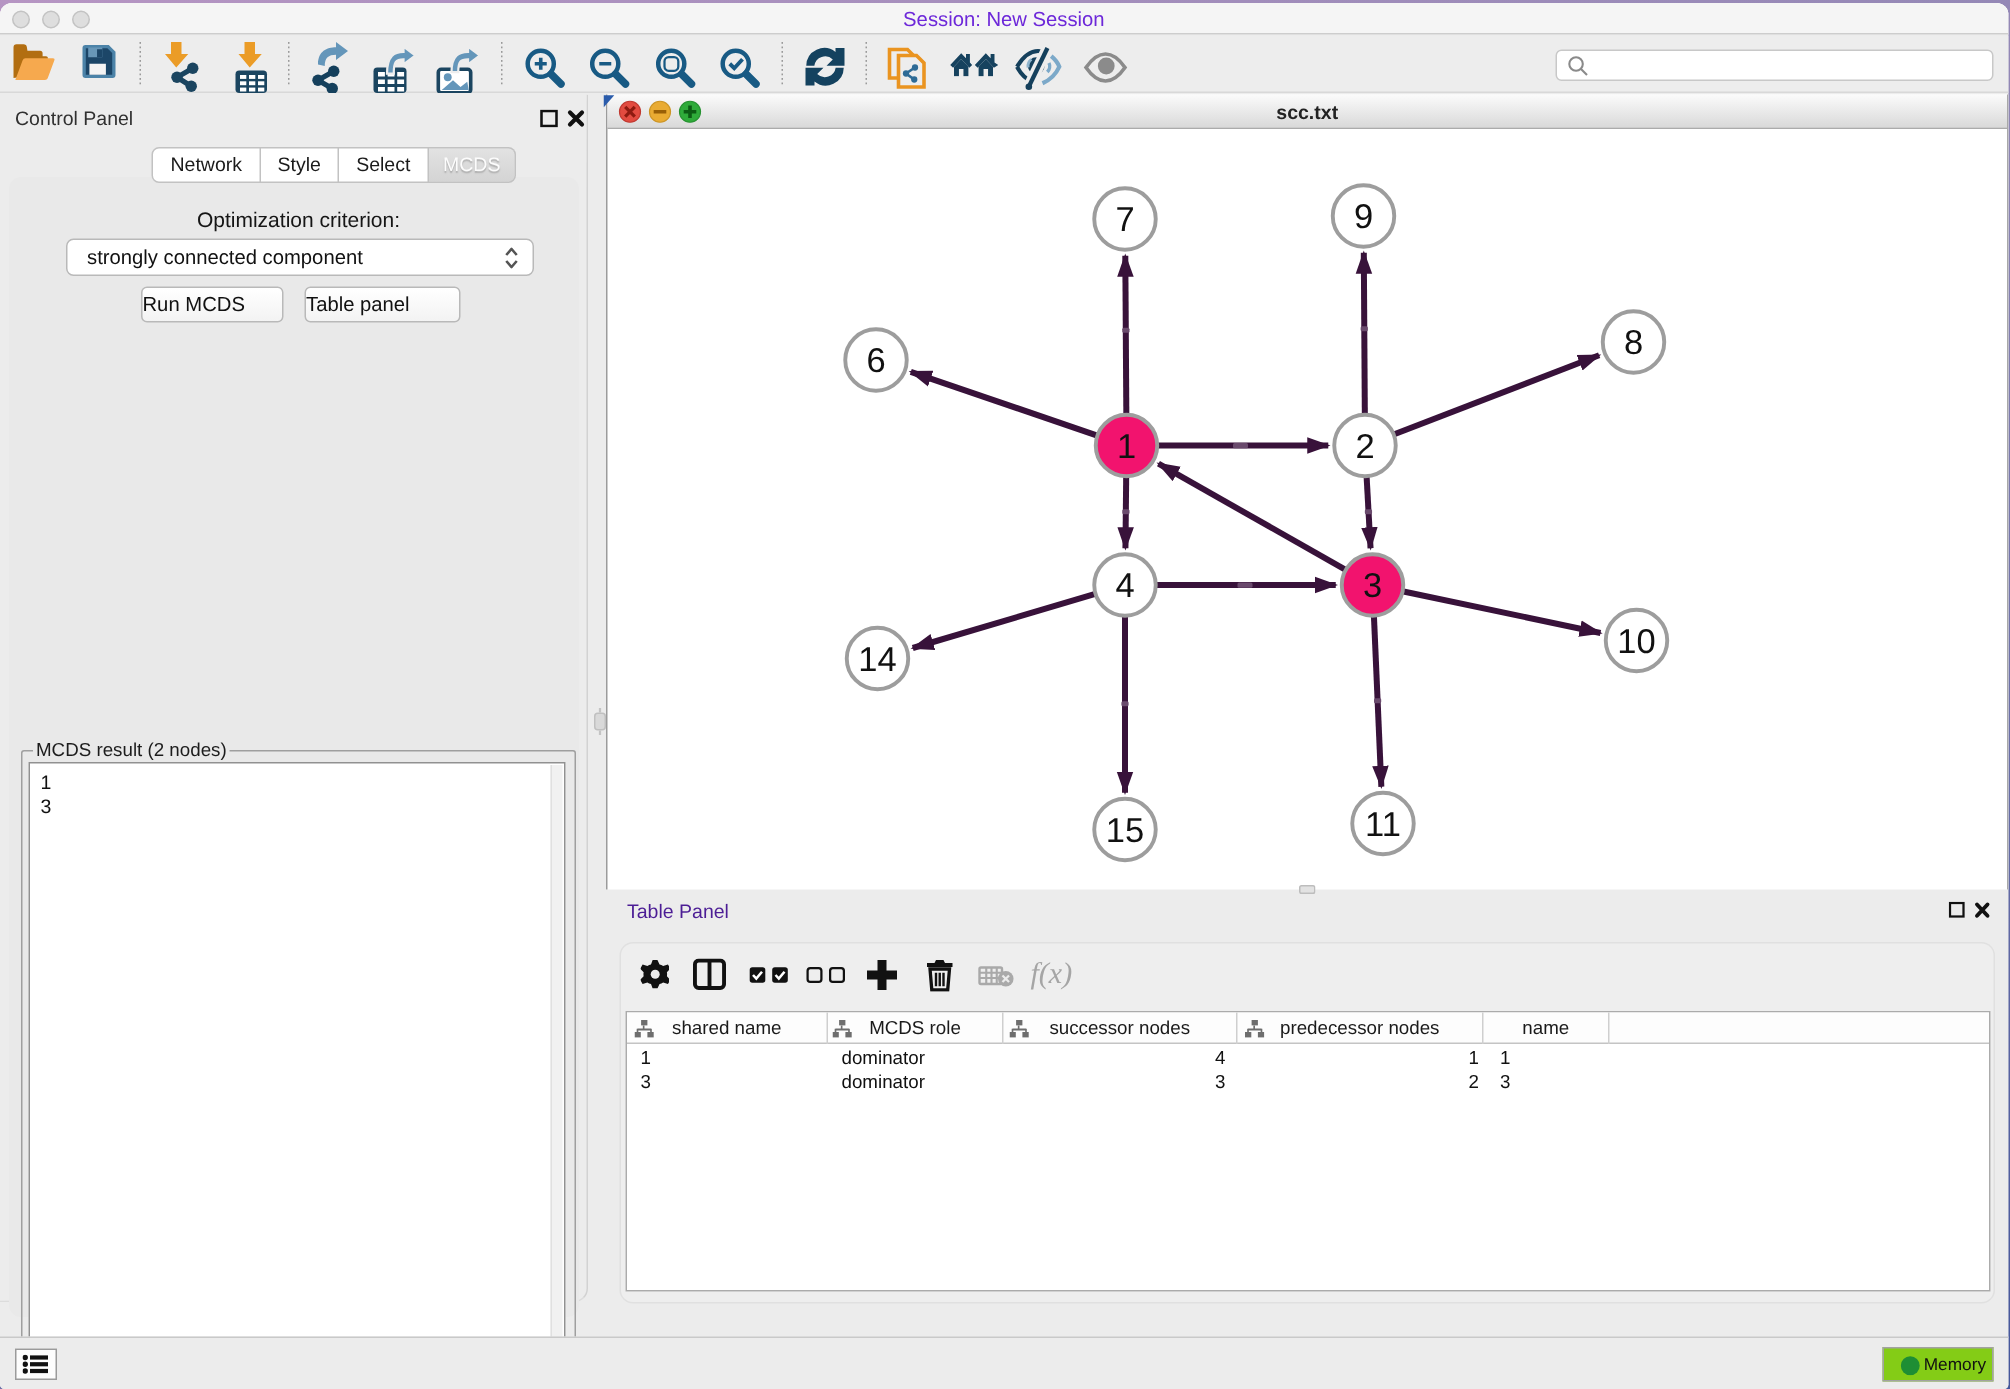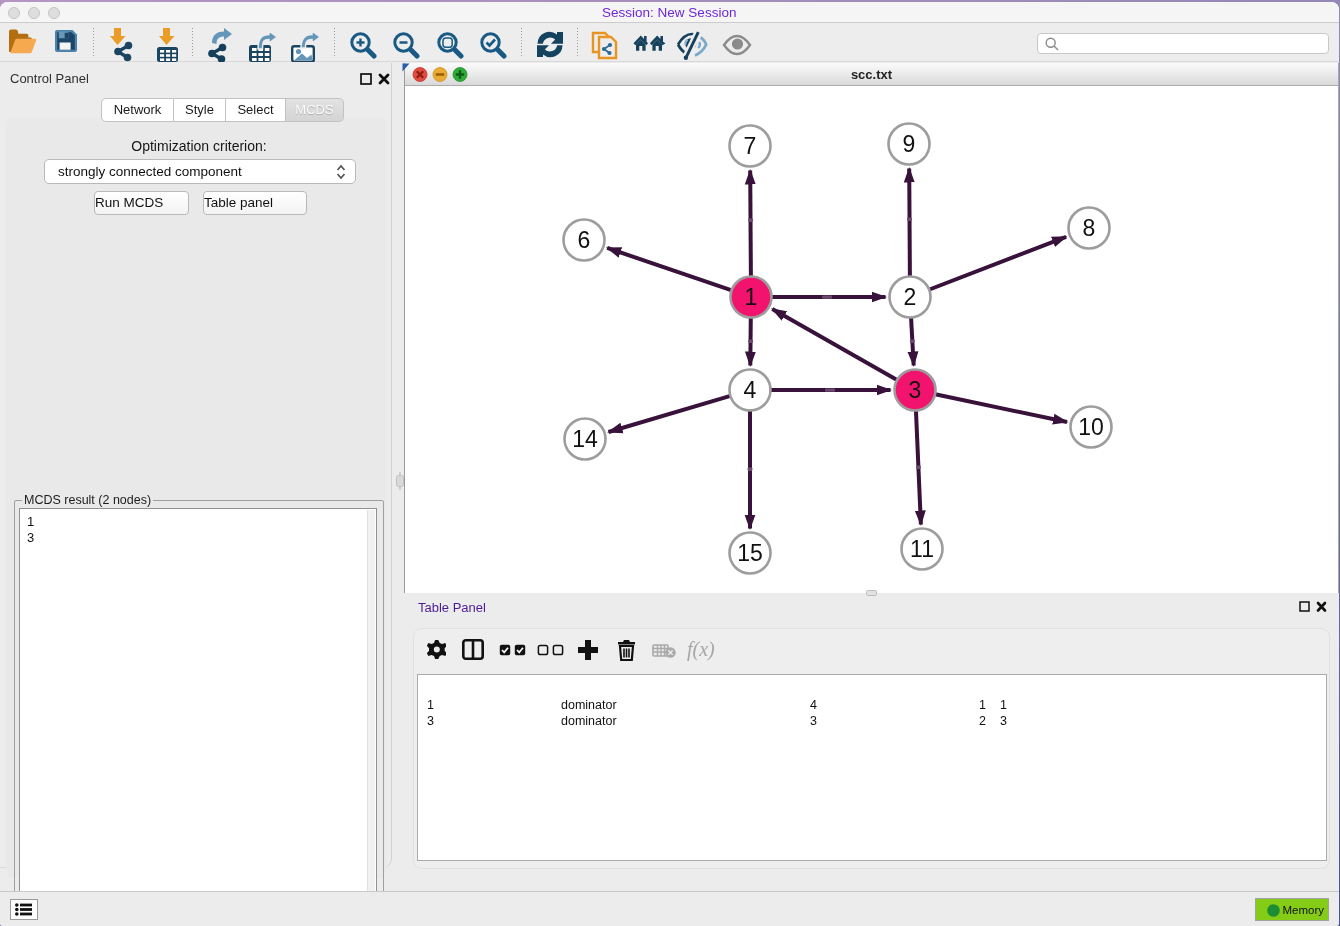--- a/index.html
+++ b/index.html
@@ -359,20 +359,39 @@
     </svg>
     <svg class="abs" style="left:652px; top:642px;" width="24" height="14" viewBox="0 0 24 14">
       <rect x="1" y="1" width="15" height="11" rx="1" fill="none" stroke="#a9a9a9" stroke-width="1.6"></rect>
       <path d="M1,4.5 h15 M1,8 h15 M5.5,1 v11 M9,1 v11 M12.5,1 v11" stroke="#a9a9a9" stroke-width="1.4"></path>
       <circle cx="18.5" cy="8.5" r="5.2" fill="#a9a9a9"></circle>
       <path d="M16.3,6.3 l4.4,4.4 M20.7,6.3 l-4.4,4.4" stroke="#ebebeb" stroke-width="1.5"></path>
     </svg>
     <span class="abs" style="left:687px; top:636px; font-family:'Liberation Serif',serif; font-style:italic; font-size:20px; color:#a5a5a5;">f(x)</span>
   </div>
   <div id="table">
+    <div class="th-row">
+      <div class="th" style="left:0; width:134px;">shared name</div>
+      <div class="th" style="left:134px; width:117px;">MCDS role</div>
+      <div class="th" style="left:251px; width:156px;">successor nodes</div>
+      <div class="th" style="left:407px; width:164px;">predecessor nodes</div>
+      <div class="th" style="left:571px; width:84px;">name</div>
+      <svg class="sorticon" style="left:5px;" width="13" height="12" viewBox="0 0 13 12">
+          <use href="#sitemap"></use>
+        </svg>
+      <svg class="sorticon" style="left:137px;" width="13" height="12" viewBox="0 0 13 12">
+          <use href="#sitemap"></use>
+        </svg>
+      <svg class="sorticon" style="left:255px;" width="13" height="12" viewBox="0 0 13 12">
+          <use href="#sitemap"></use>
+        </svg>
+      <svg class="sorticon" style="left:412px;" width="13" height="12" viewBox="0 0 13 12">
+          <use href="#sitemap"></use>
+        </svg>
+    </div>
     <div class="td" style="left:9px; top:22px;">1</div>
     <div class="td" style="left:143px; top:22px;">dominator</div>
     <div class="td" style="left:251px; top:22px; width:148px; text-align:right;">4</div>
     <div class="td" style="left:407px; top:22px; width:161px; text-align:right;">1</div>
     <div class="td" style="left:582px; top:22px;">1</div>
     <div class="td" style="left:9px; top:38px;">3</div>
     <div class="td" style="left:143px; top:38px;">dominator</div>
     <div class="td" style="left:251px; top:38px; width:148px; text-align:right;">3</div>
     <div class="td" style="left:407px; top:38px; width:161px; text-align:right;">2</div>
     <div class="td" style="left:582px; top:38px;">3</div>

